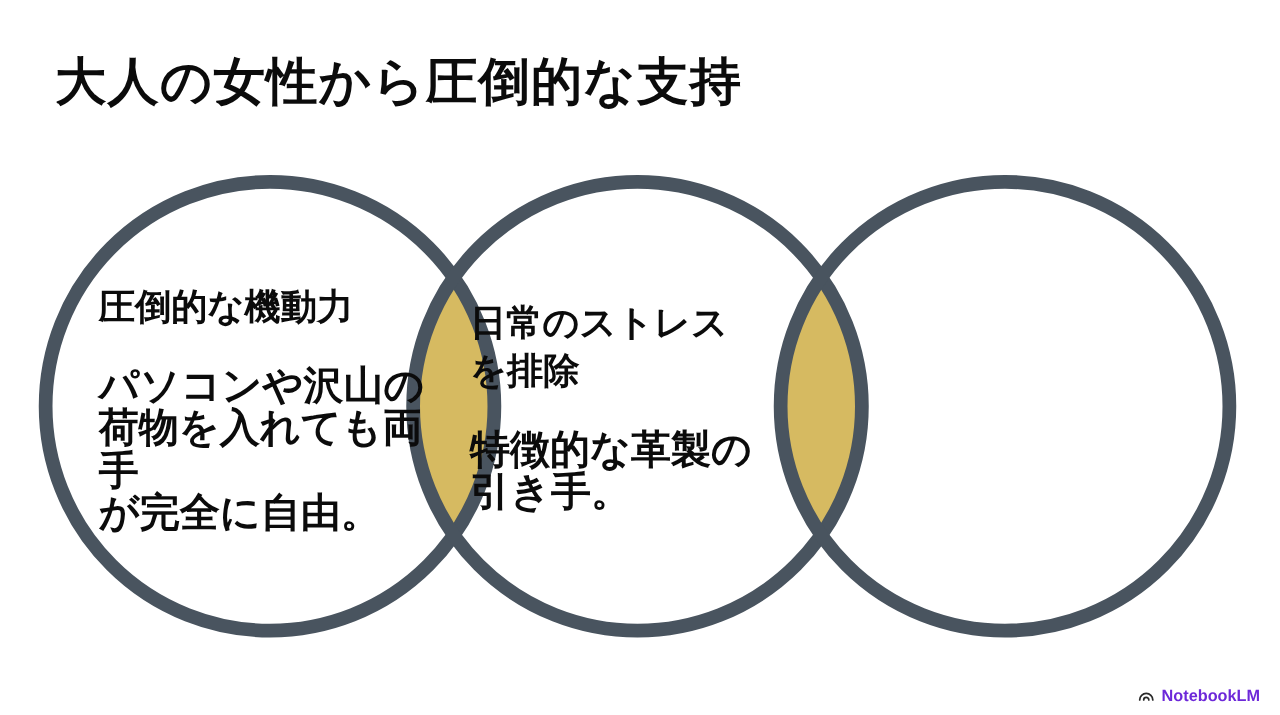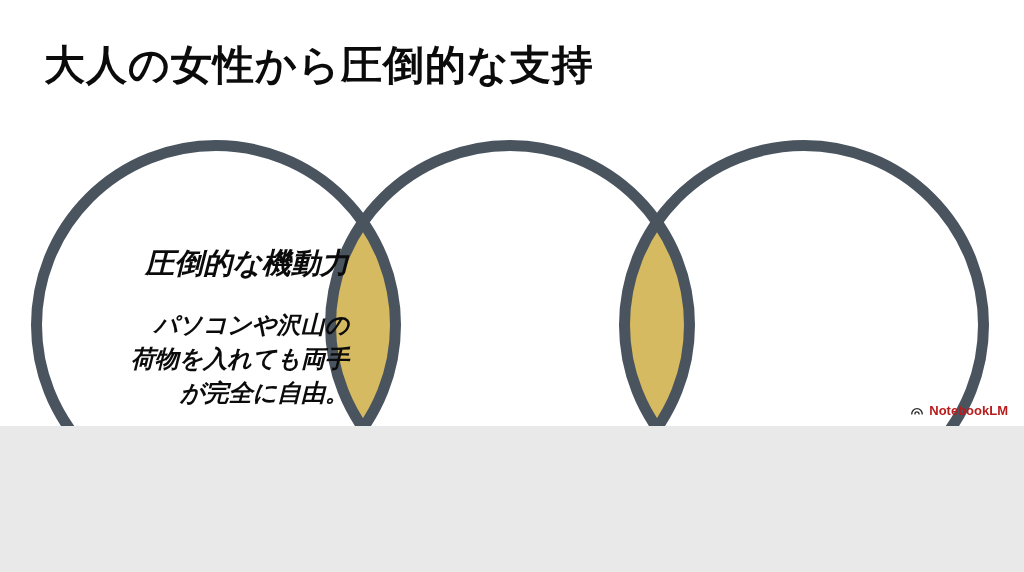--- a/index.html
+++ b/index.html
@@ -1,18 +1,18 @@
 <!DOCTYPE html>
 <html><head>
 <meta charset="utf-8">
 <style>
   html,body{margin:0;padding:0;background:#e9e9e9;}
   .slide{
     position:relative;
-    width:1024px;height:426px;
+    width:1024px;height:572px;
     background:#ffffff;
     overflow:hidden;
     font-family:"Liberation Sans","DejaVu Sans",sans-serif;
     color:#0b0b0b;
   }
   .slide-title{
     position:absolute;
     left:44px;top:38px;
     margin:0;
     font-size:41px;
@@ -22,51 +22,50 @@
     white-space:nowrap;
   }
   .venn-svg{
     position:absolute;
     left:0;top:0;
     width:1024px;height:572px;
   }
   .circle-text{
     position:absolute;
     transform:translate(-50%,-50%);
-    text-align:right;
+    text-align:left;
     width:270px;
-    font-style:italic;
   }
   .ct-heading{
     font-size:29px;
     font-weight:800;
     line-height:38px;
     white-space:pre-line;
     color:#0b0b0b;
   }
   .ct-body{
     margin-top:26px;
-    font-size:24px;
+    font-size:32px;
     font-weight:700;
     line-height:34px;
     white-space:pre-line;
     color:#0b0b0b;
   }
   .ct-1{left:214px;top:327px;}
   .ct-2{left:511px;top:325px;}
   .ct-3{left:806px;top:343px;}
   .footer-brand{
     position:absolute;
     right:16px;bottom:8px;
     display:flex;
     align-items:center;
     gap:5px;
     font-size:13px;
     font-weight:600;
-    color:#b91c1c;
+    color:#6d28d9;
   }
   .brand-icon{display:block;}
 </style>
 </head>
 <body>
 
 <div class="slide">
 
   <h1 class="slide-title">大人の女性から圧倒的な支持</h1>
 
@@ -78,20 +77,26 @@
     <circle cx="804" cy="325" r="179.5" fill="none" stroke="#49545f" stroke-width="11"></circle>
   </svg>
 
   <div class="circle-text ct-1">
     <div class="ct-heading">圧倒的な機動力</div>
     <div class="ct-body">パソコンや沢山の
 荷物を入れても両手
 が完全に自由。</div>
   </div>
 
+  <div class="circle-text ct-2">
+    <div class="ct-heading">日常のストレス
+を排除</div>
+    <div class="ct-body">特徴的な革製の
+引き手。</div>
+  </div>
 
   <div class="circle-text ct-3">
   </div>
 
   <div class="footer-brand">
     <svg class="brand-icon" width="14" height="14" viewBox="0 0 24 24" aria-hidden="true">
       <path d="M3 17 A9 9 0 0 1 21 17" fill="none" stroke="#2a2a2a" stroke-width="2.4" stroke-linecap="round"></path>
       <path d="M8.5 17 A3.5 3.5 0 0 1 15.5 17" fill="none" stroke="#2a2a2a" stroke-width="2.4" stroke-linecap="round"></path>
     </svg>
     <span>NotebookLM</span>

